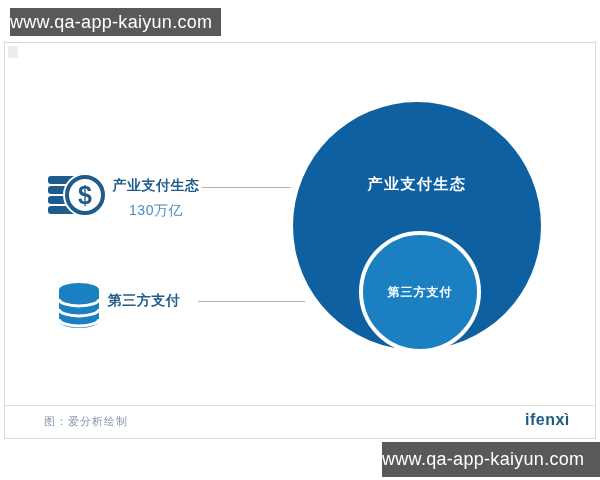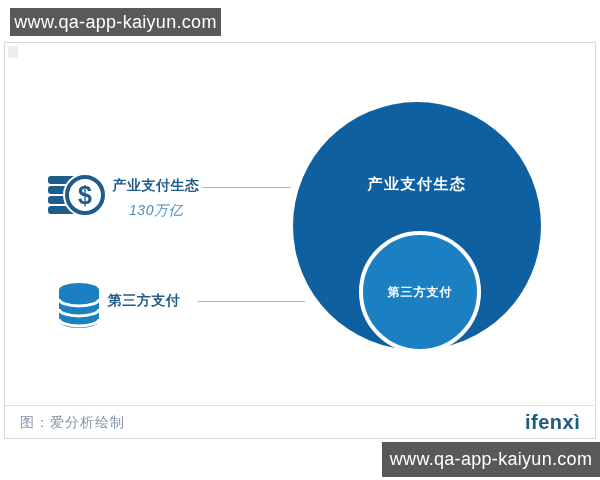--- a/index.html
+++ b/index.html
@@ -7,40 +7,40 @@
     width:600px; height:480px;
     background:#ffffff;
     font-family:"Liberation Sans", sans-serif;
     overflow:hidden;
   }
   .page { position:relative; width:600px; height:480px; background:#fff; overflow:hidden; }
 
   
   .gray-bar {
     position:absolute; background:#59595b; color:#fff;
-    display:flex; align-items:center; justify-content:center;
+    display:flex; align-items:center; justify-content:flex-start;
     font-size:18px; letter-spacing:0.3px; white-space:nowrap;
   }
   .bar-top    { left:10px;  top:8px;   width:211px; height:28px; }
   .bar-bottom { left:382px; top:442px; width:218px; height:35px; }
 
   
   .card {
     position:absolute; left:4px; top:42px; width:590px; height:395px;
     background:#fff; border:1px solid #d9d9d9; box-sizing:content-box;
   }
   .corner-artifact { position:absolute; left:8px; top:46px; width:10px; height:12px; background:#ededed; }
 
   
   .legend-icon { position:absolute; }
   .icon-coins  { left:48px; top:171px; }
   .icon-db     { left:58px; top:281px; }
   .legend-text { position:absolute; text-align:center; }
   .legend-text .lt-label { font-size:14px; font-weight:bold; color:#1e5c8c; letter-spacing:0.5px; }
-  .legend-text .lt-value { font-size:14px; color:#4a8cc0; margin-top:7px; letter-spacing:0.5px;font-style:italic; }
+  .legend-text .lt-value { font-size:14px; color:#4a8cc0; margin-top:7px; letter-spacing:0.5px; }
   .legend-text-1 { left:108px; top:177px; width:96px; }
   .legend-text-2 { left:96px;  top:292px; width:96px; }
 
   
   .connector { position:absolute; height:1px; background:#b3b3b3; }
   .connector-1 { left:202px; top:187px; width:89px; }
   .connector-2 { left:198px; top:301px; width:107px; }
 
   
   .outer-circle {
@@ -54,22 +54,22 @@
   .inner-circle {
     position:absolute; left:359px; top:231px; width:122px; height:122px;
     border-radius:50%; background:#1b80c2; border:4px solid #ffffff;
     box-sizing:border-box; z-index:2;
     display:flex; align-items:center; justify-content:center;
   }
   .inner-circle-label { color:#fff; font-weight:bold; font-size:12px; letter-spacing:1px; }
 
   
   .footer-divider { position:absolute; left:5px; top:405px; width:589px; height:1px; background:#dcdcdc; }
-  .footer-caption { position:absolute; left:20px; top:414px; font-size:14px; color:#8494a7; letter-spacing:1px; }
-  .footer-brand   { position:absolute; left:525px; top:411px; font-size:20px; font-weight:bold; color:#1c5b82; letter-spacing:0.5px; }
+  .footer-caption { position:absolute; left:44px; top:414px; font-size:11px; color:#8494a7; letter-spacing:1px; }
+  .footer-brand   { position:absolute; left:525px; top:411px; font-size:16px; font-weight:bold; color:#1c5b82; letter-spacing:0.5px; }
 </style>
 </head>
 <body>
 
 <div class="page">
 
   <div class="gray-bar bar-top">
     <span>www.qa-app-kaiyun.com</span>
   </div>
 

